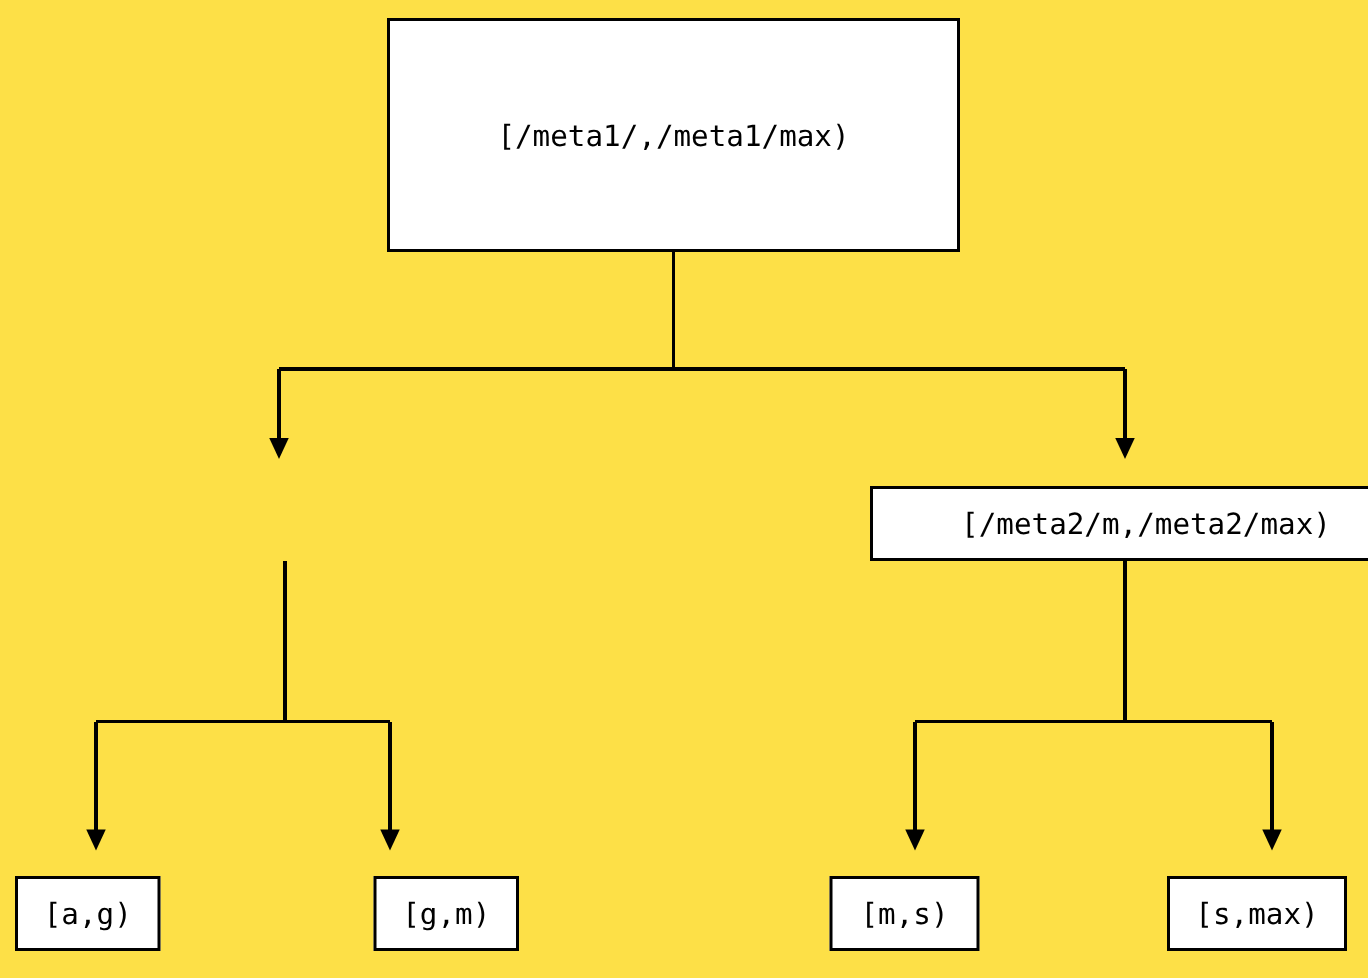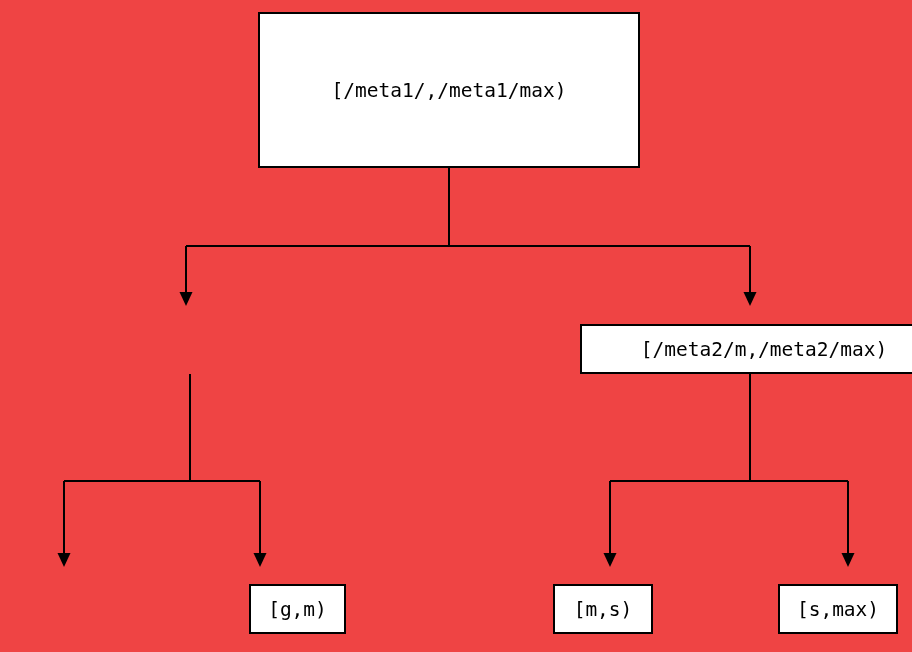--- a/index.html
+++ b/index.html
@@ -8,21 +8,21 @@
     padding: 0;
     background: #ffffff;
   }
   body {
     font-family: "DejaVu Sans Mono", "Liberation Mono", monospace;
   }
   #canvas {
     position: relative;
     width: 912px;
     height: 652px;
-    background: #ef4444;
+    background: #fde047;
     overflow: hidden;
   }
   .node {
     position: absolute;
     box-sizing: border-box;
     border: 2px solid #000000;
     background: #ffffff;
     display: flex;
     align-items: center;
     justify-content: center;
@@ -107,20 +107,21 @@
     <path class="edge-line" d="M 848 481 L 848 554"></path>
     <polygon class="arrow-head" points="603.5,553 616.5,553 610,567"></polygon>
     <polygon class="arrow-head" points="841.5,553 854.5,553 848,567"></polygon>
   </svg>
 
   <div class="node node-root">[/meta1/,/meta1/max)</div>
 
 
   <div class="node node-mid-right">[/meta2/m,/meta2/max)</div>
 
+  <div class="node node-leaf leaf-ag">[a,g)</div>
 
   <div class="node node-leaf leaf-gm">[g,m)</div>
 
   <div class="node node-leaf leaf-smax">[s,max)</div>
 
   <div class="node node-leaf leaf-ms">[m,s)</div>
 
 </div>
 
 </body></html>

